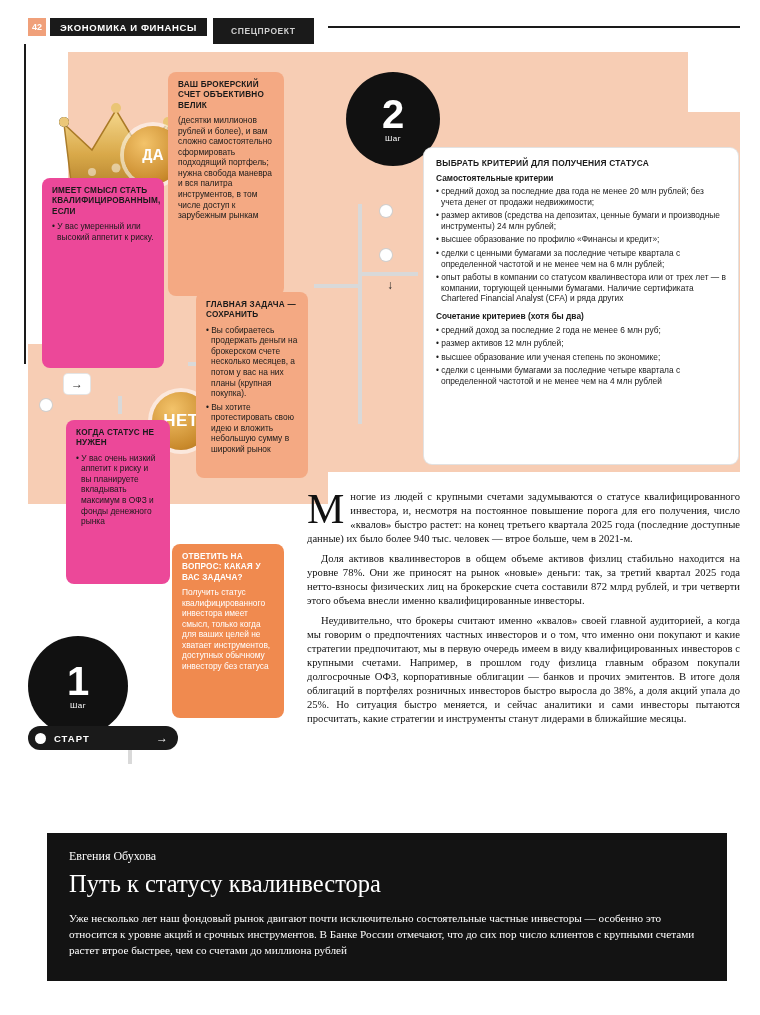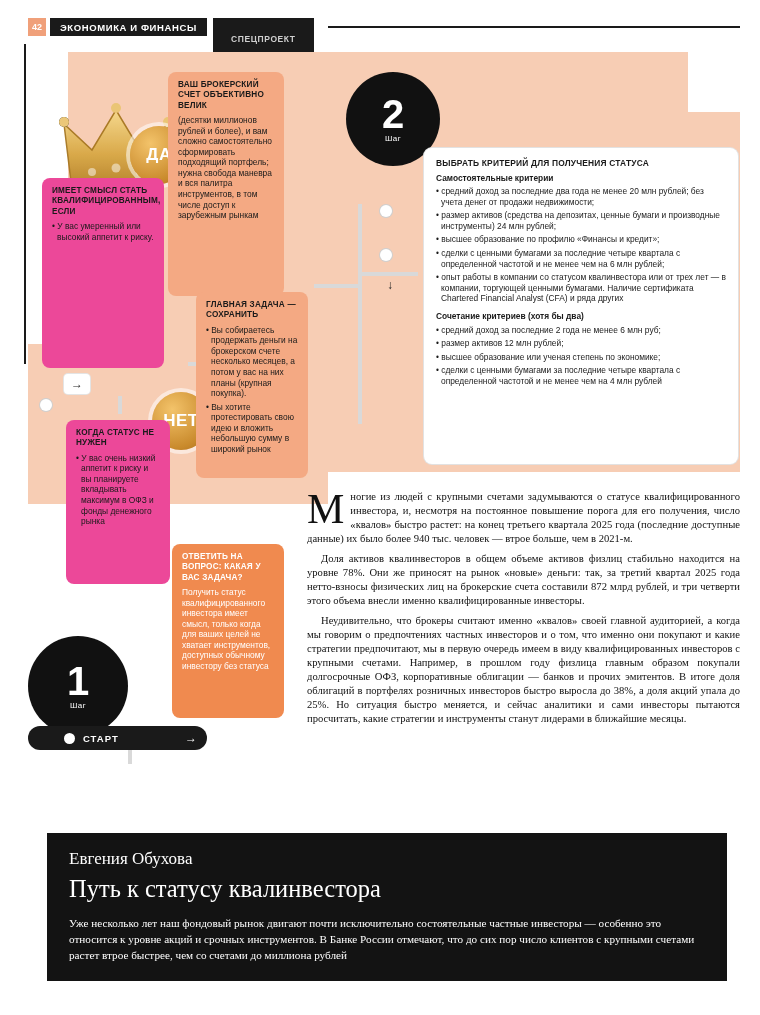--- a/index.html
+++ b/index.html
@@ -13,21 +13,21 @@
   }
   .page{position:absolute;left:0;top:0;width:760px;height:1015px;}
 
   
   .hdr{position:absolute;left:28px;top:18px;width:712px;height:18px;}
   .hdr .folio{position:absolute;left:0;top:0;width:18px;height:18px;background:#f0a07a;
        color:#fff;font-size:9px;font-weight:bold;display:flex;align-items:center;justify-content:center;}
   .hdr .rubric{position:absolute;left:22px;top:0;height:18px;background:#1a1a1a;color:#fff;
        font-size:9.5px;font-weight:bold;letter-spacing:.6px;display:flex;align-items:center;padding:0 10px;}
   .hdr .proj{position:absolute;left:185px;top:0;height:26px;background:#1a1a1a;color:#cfcfcf;
-       font-size:8.5px;font-weight:bold;letter-spacing:.6px;display:flex;align-items:center;padding:8px 18px;}
+       font-size:8.5px;font-weight:bold;letter-spacing:.6px;display:flex;align-items:center;padding:0 18px;}
   .hdr .rule{position:absolute;left:300px;top:8px;right:0;height:2px;background:#1a1a1a;}
   .spine-rule{position:absolute;left:24px;top:44px;width:2px;height:320px;background:#1a1a1a;}
 
   
   .ig{position:absolute;left:28px;top:44px;width:712px;height:740px;}
   .peach{position:absolute;background:#f7cdb4;}
   .peach-main{left:40px;top:8px;width:672px;height:420px;background:#f7cdb4;}
   .peach-left{left:0px;top:300px;width:300px;height:160px;background:#f7cdb4;}
   .white-notch{position:absolute;background:#fff;}
 
@@ -56,21 +56,21 @@
   .coin.yes{background:radial-gradient(circle at 35% 30%, #f3c36a, #c98a2c 70%, #a4691a 100%);}
   .coin.no{background:radial-gradient(circle at 35% 30%, #f3c36a, #c98a2c 70%, #a4691a 100%);}
 
   
   .step{position:absolute;border-radius:50%;background:#111;color:#fff;
         display:flex;flex-direction:column;align-items:center;justify-content:center;}
   .step .num{font-size:40px;font-weight:bold;line-height:.9;}
   .step .lbl{font-size:8px;letter-spacing:.5px;margin-top:2px;}
 
   .start{position:absolute;left:28px;top:726px;width:150px;height:24px;background:#1a1a1a;
-        border-radius:12px;display:flex;align-items:center;color:#fff;font-size:9.5px;font-weight:bold;letter-spacing:1px;padding-left:29px;}
+        border-radius:12px;display:flex;align-items:center;color:#fff;font-size:9.5px;font-weight:bold;letter-spacing:1px;}
   .start .dot{width:11px;height:11px;border-radius:50%;background:#fff;margin:0 8px 0 7px;}
   .start .arr{margin-left:auto;margin-right:9px;font-size:12px;}
 
   .node{position:absolute;width:12px;height:12px;border-radius:50%;background:#fff;box-shadow:0 0 0 1px #cfcfcf;}
   .arrowbox{position:absolute;background:#fff;border-radius:4px;display:flex;align-items:center;justify-content:center;
         font-size:12px;color:#222;box-shadow:0 0 0 1px #e4e4e4;}
 
   
   .crown{position:absolute;left:30px;top:50px;width:130px;height:120px;opacity:.95;}
 
@@ -78,21 +78,21 @@
   .article{position:absolute;left:307px;top:490px;width:433px;
       font-family:"Liberation Serif", serif;font-size:10.6px;line-height:1.32;color:#111;text-align:justify;}
   .article p{margin:0 0 6px 0;text-indent:14px;}
   .article p.first{text-indent:0;}
   .dropcap{float:left;font-size:42px;line-height:34px;padding:2px 6px 0 0;font-weight:normal;
       font-family:"Liberation Serif", serif;}
 
   
   .bottom{position:absolute;left:47px;top:833px;width:680px;height:148px;background:#131313;color:#fff;
       padding:16px 22px;box-sizing:border-box;}
-  .bottom .author{font-size:17px;font-family:"Liberation Serif", serif;margin-bottom:6px;}
+  .bottom .author{font-size:12px;font-family:"Liberation Serif", serif;margin-bottom:6px;}
   .bottom .title{font-size:24.5px;font-family:"Liberation Serif", serif;margin:0 0 12px 0;font-weight:normal;}
   .bottom .lead{font-size:11.2px;font-family:"Liberation Serif", serif;line-height:1.45;}
 </style>
 </head>
 <body>
 
 <div class="page">
 
   <div class="hdr">
     <div class="folio">42</div>
@@ -149,21 +149,21 @@
     <div class="step" style="left:318px;top:28px;width:94px;height:94px;">
       <div class="num">2</div>
       <div class="lbl">Шаг</div>
     </div>
 
     <div class="step" style="left:0px;top:592px;width:100px;height:100px;">
       <div class="num">1</div>
       <div class="lbl">Шаг</div>
     </div>
 
-    <div class="coin yes" style="left:102px;top:82px;width:58px;height:58px;">ДА</div>
+    <div class="coin yes" style="left:96px;top:82px;width:58px;height:58px;font-family:Liberation Mono, monospace;">ДА</div>
     <div class="coin no" style="left:124px;top:348px;width:58px;height:58px;">НЕТ</div>
 
     <div class="card c-peachdark" style="left:140px;top:28px;width:116px;height:224px;">
       <h4>ВАШ БРОКЕРСКИЙ СЧЕТ ОБЪЕКТИВНО ВЕЛИК</h4>
       <p>(десятки миллионов рублей и более), и вам сложно самостоятельно сформировать подходящий портфель; нужна свобода маневра и вся палитра инструментов, в том числе доступ к зарубежным рынкам</p>
     </div>
 
     <div class="card c-grey" style="left:14px;top:134px;width:122px;height:190px;">
       <h4>ИМЕЕТ СМЫСЛ СТАТЬ КВАЛИФИЦИРОВАННЫМ, ЕСЛИ</h4>
       <ul>

